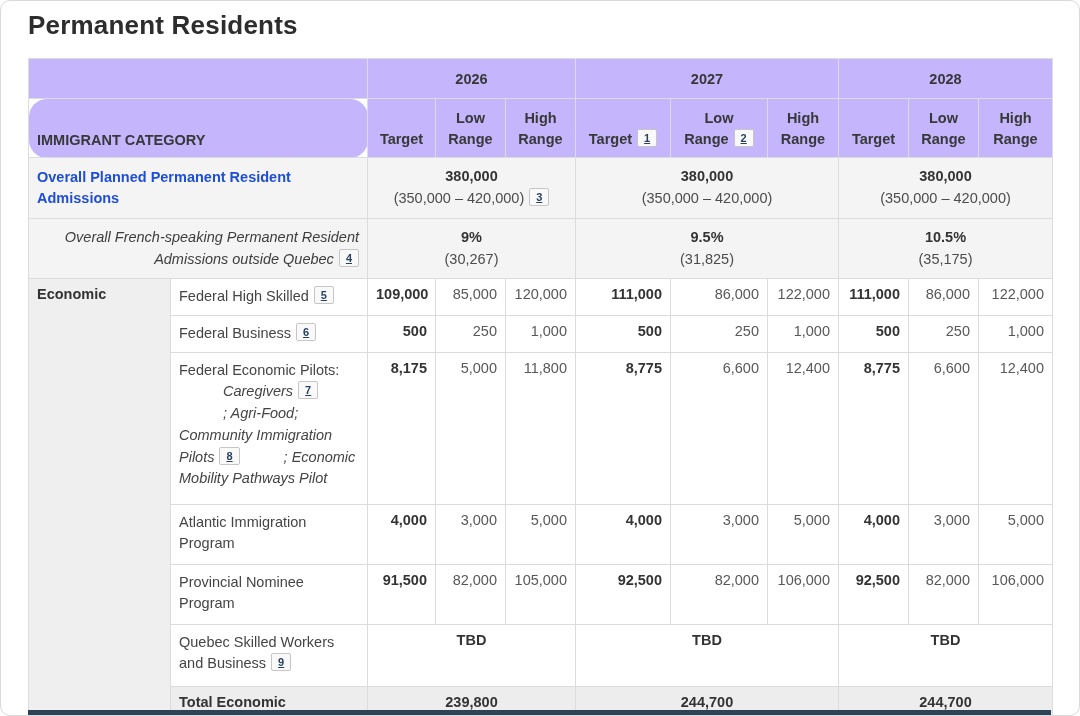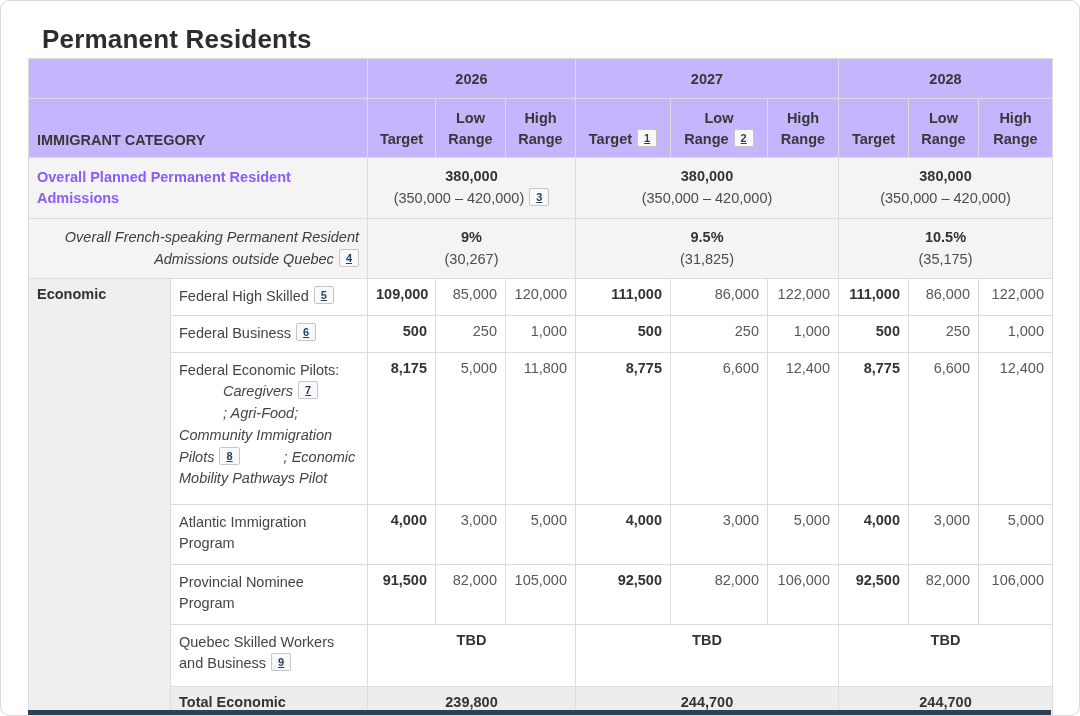--- a/index.html
+++ b/index.html
@@ -14,21 +14,21 @@
   .frame {
     position: absolute; inset: 0;
     border: 1px solid #d9d9d9;
     border-radius: 10px;
     pointer-events: none;
     z-index: 50;
   }
   h1.page-title {
     position: absolute;
     left: 28px; top: 10px;
-    margin: 14px;
+    margin: 0;
     font-size: 26px;
     font-weight: 700;
     color: #2d2d2d;
     letter-spacing: 0.2px;
   }
   table.pr-table {
     position: absolute;
     left: 28px; top: 58px;
     width: 1024px;
     border-collapse: collapse;
@@ -40,21 +40,21 @@
     border: 1px solid #dcdcdc;
     padding: 7px 8px;
   }
   .pr-table thead th {
     background: #c4b5fd;
     font-weight: 700;
     color: #383838;
   }
   th.year-cell { text-align: center; height: 40px; vertical-align: middle; }
   th.blank-cell { background: #efefef; }
-  th.cat-header { text-align: left; vertical-align: bottom; height: 59px; padding-bottom: 9px; }
+  th.cat-header { text-align: left; vertical-align: bottom; height: 59px; padding-bottom: 9px; border-radius: 18px; }
   th.colhead { text-align: center; vertical-align: bottom; line-height: 1.45; }
   .nowrap { white-space: nowrap; }
 
   
   sup.fn {
     display: inline-block;
     font-size: 11px;
     line-height: 1;
     padding: 3px 6px 2px;
     background: #f9f9f9;
@@ -64,21 +64,21 @@
     text-decoration: underline;
     margin-left: 5px;
     vertical-align: 2px;
     font-style: normal;
     font-weight: 600;
     cursor: pointer;
   }
 
   
   tr.overall-row td, tr.french-row td { background: #f4f4f4; }
-  td.overall-label { font-weight: 700; color: #8b5cf6; vertical-align: middle; line-height: 1.45; }
+  td.overall-label { font-weight: 700; color: #1d4ed8; vertical-align: middle; line-height: 1.45; }
   td.french-label { font-style: italic; text-align: right; vertical-align: middle; color: #3d3d3d; line-height: 1.5; margin-left: 8px; }
   td.vcell { text-align: center; vertical-align: middle; line-height: 1.5; }
   td.vcell .main { font-weight: 700; color: #333; }
   td.vcell .range { font-weight: 400; color: #4c4c4c; }
 
   
   td.category-cell { background: #efefef; font-weight: 700; color: #333; vertical-align: top; }
   td.label-cell { vertical-align: top; color: #454545; line-height: 1.5; }
   td.label-cell .ital { font-style: italic; margin-left: 44px; }
   td.num { text-align: right; vertical-align: top; color: #585858; }

